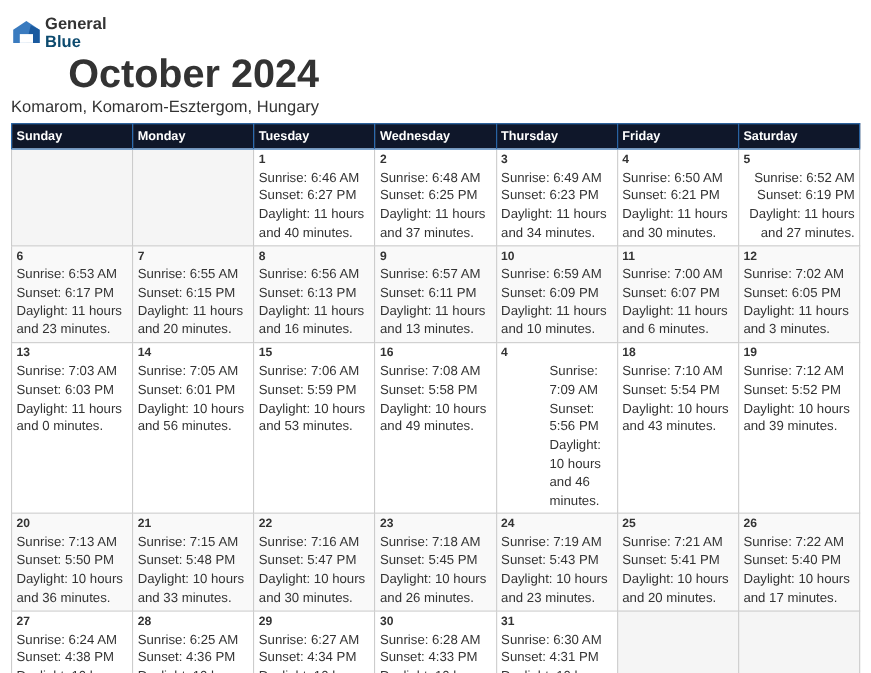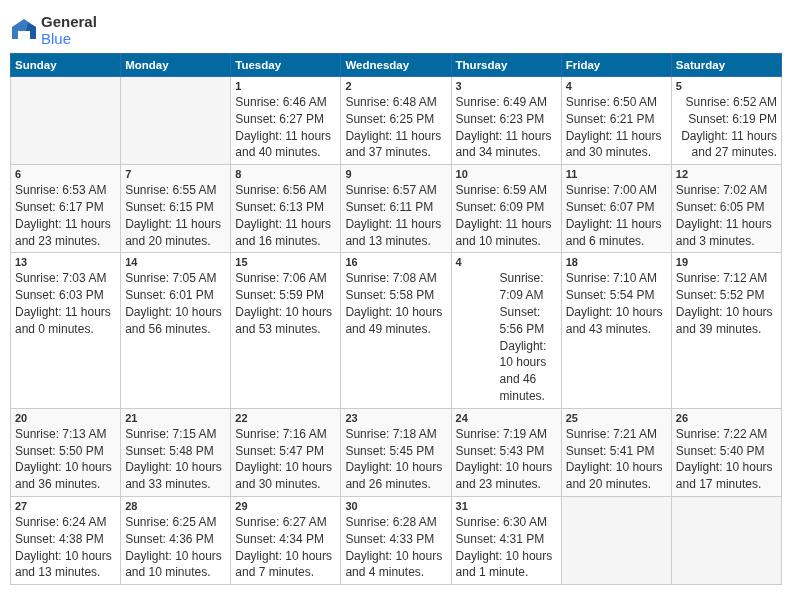--- a/index.html
+++ b/index.html
@@ -27,22 +27,22 @@
       flex-direction: column;
       line-height: 1.1;
     }
     .logo-general {
       font-size: 15px;
       font-weight: bold;
       color: #333;
     }
     .logo-blue {
       font-size: 15px;
-      font-weight: normal;
-      color: #3b82f6;
+      font-weight: bold;
+      color: #0c4a6e;
     }
     .logo-icon {
       width: 28px;
       height: 28px;
       margin-right: 3px;
     }
     .title-block {
       text-align: right;
     }
     .month-title {
@@ -55,21 +55,21 @@
       font-size: 15px;
       color: #333;
       margin-top: 2px;
     }
     table {
       width: 100%;
       border-collapse: collapse;
       table-layout: fixed;
     }
     th {
-      background-color: #0369a1;
+      background-color: #0f172a;
       color: #fff;
       font-size: 11.5px;
       font-weight: bold;
       padding: 5px 4px;
       text-align: left;
       border: 1px solid #2a6aaf;
     }
     td {
       border: 1px solid #ccc;
       vertical-align: top;
@@ -106,20 +106,24 @@
     <svg class="logo-icon" viewBox="0 0 28 28">
       <polygon points="14,2 26,10 26,22 2,22 2,10" fill="#3a7bbf"></polygon>
       <polygon points="18,6 26,10 26,22 14,22" fill="#1a5a9f"></polygon>
       <rect x="8" y="14" width="12" height="8" fill="#fff"></rect>
     </svg>
     <div class="logo-text">
       <span class="logo-general">General</span>
       <span class="logo-blue">Blue</span>
     </div>
   </div>
+  <div class="title-block">
+    <div class="month-title">October 2024</div>
+    <div class="location">Komarom, Komarom-Esztergom, Hungary</div>
+  </div>
 </div>
 
 <table>
   <thead>
     <tr>
     <th>Sunday</th>
         <th>Monday</th>
         <th>Tuesday</th>
         <th>Wednesday</th>
         <th>Thursday</th>

